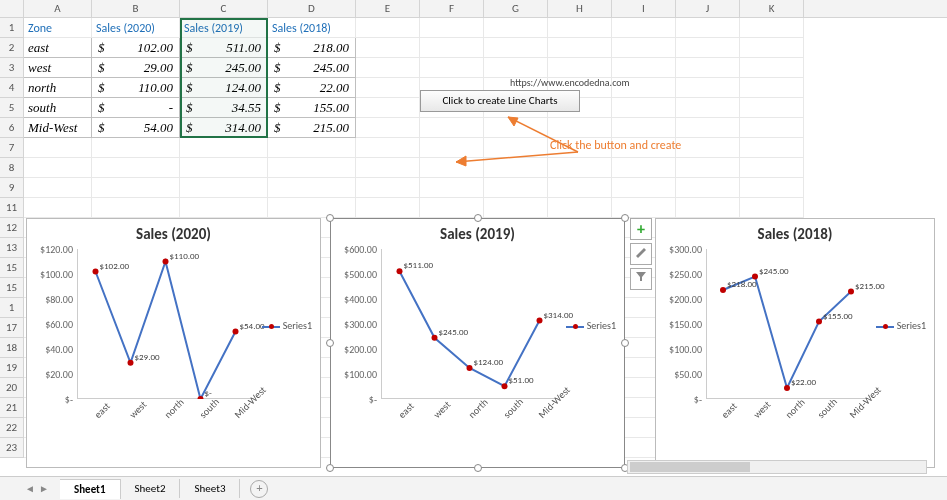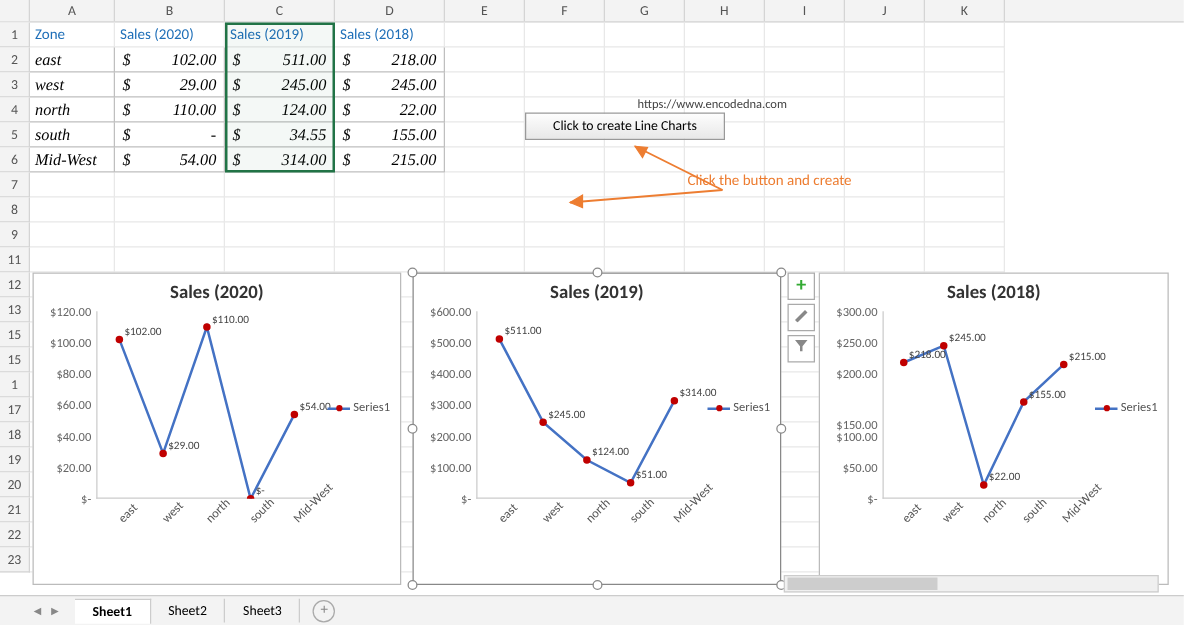--- a/index.html
+++ b/index.html
@@ -555,21 +555,21 @@
       <div class="legend"><span class="lm"></span> Series1</div>
     </div>
   </div>
 <div id="chart2" class="chart" style="left:655px; top:218px; width:280px;">
     <div class="chart-title">Sales (2018)</div>
     <div class="plot">
       <div class="yaxis">
         <div class="ytick" style="top: 150px;">$-</div>
         <div class="ytick" style="top: 125px;">$50.00</div>
         <div class="ytick" style="top: 100px;">$100.00</div>
-        <div class="ytick" style="top: 75px; margin-top: 16px;">$150.00</div>
+        <div class="ytick" style="top: 75px;">$150.00</div>
         <div class="ytick" style="top: 50px;">$200.00</div>
         <div class="ytick" style="top: 25px;">$250.00</div>
         <div class="ytick" style="top: 0px;">$300.00</div>
       </div>
       <div class="plotarea">
         <svg width="160" height="150" style="position: absolute;">
           <polyline points="16,41 48,27.5 80,139 112,72.49999999999999 144,42.5" class="ln"></polyline>
           <circle cx="16" cy="41" r="3" class="pt"></circle>
           <circle cx="48" cy="27.5" r="3" class="pt"></circle>
           <circle cx="80" cy="139" r="3" class="pt"></circle>

